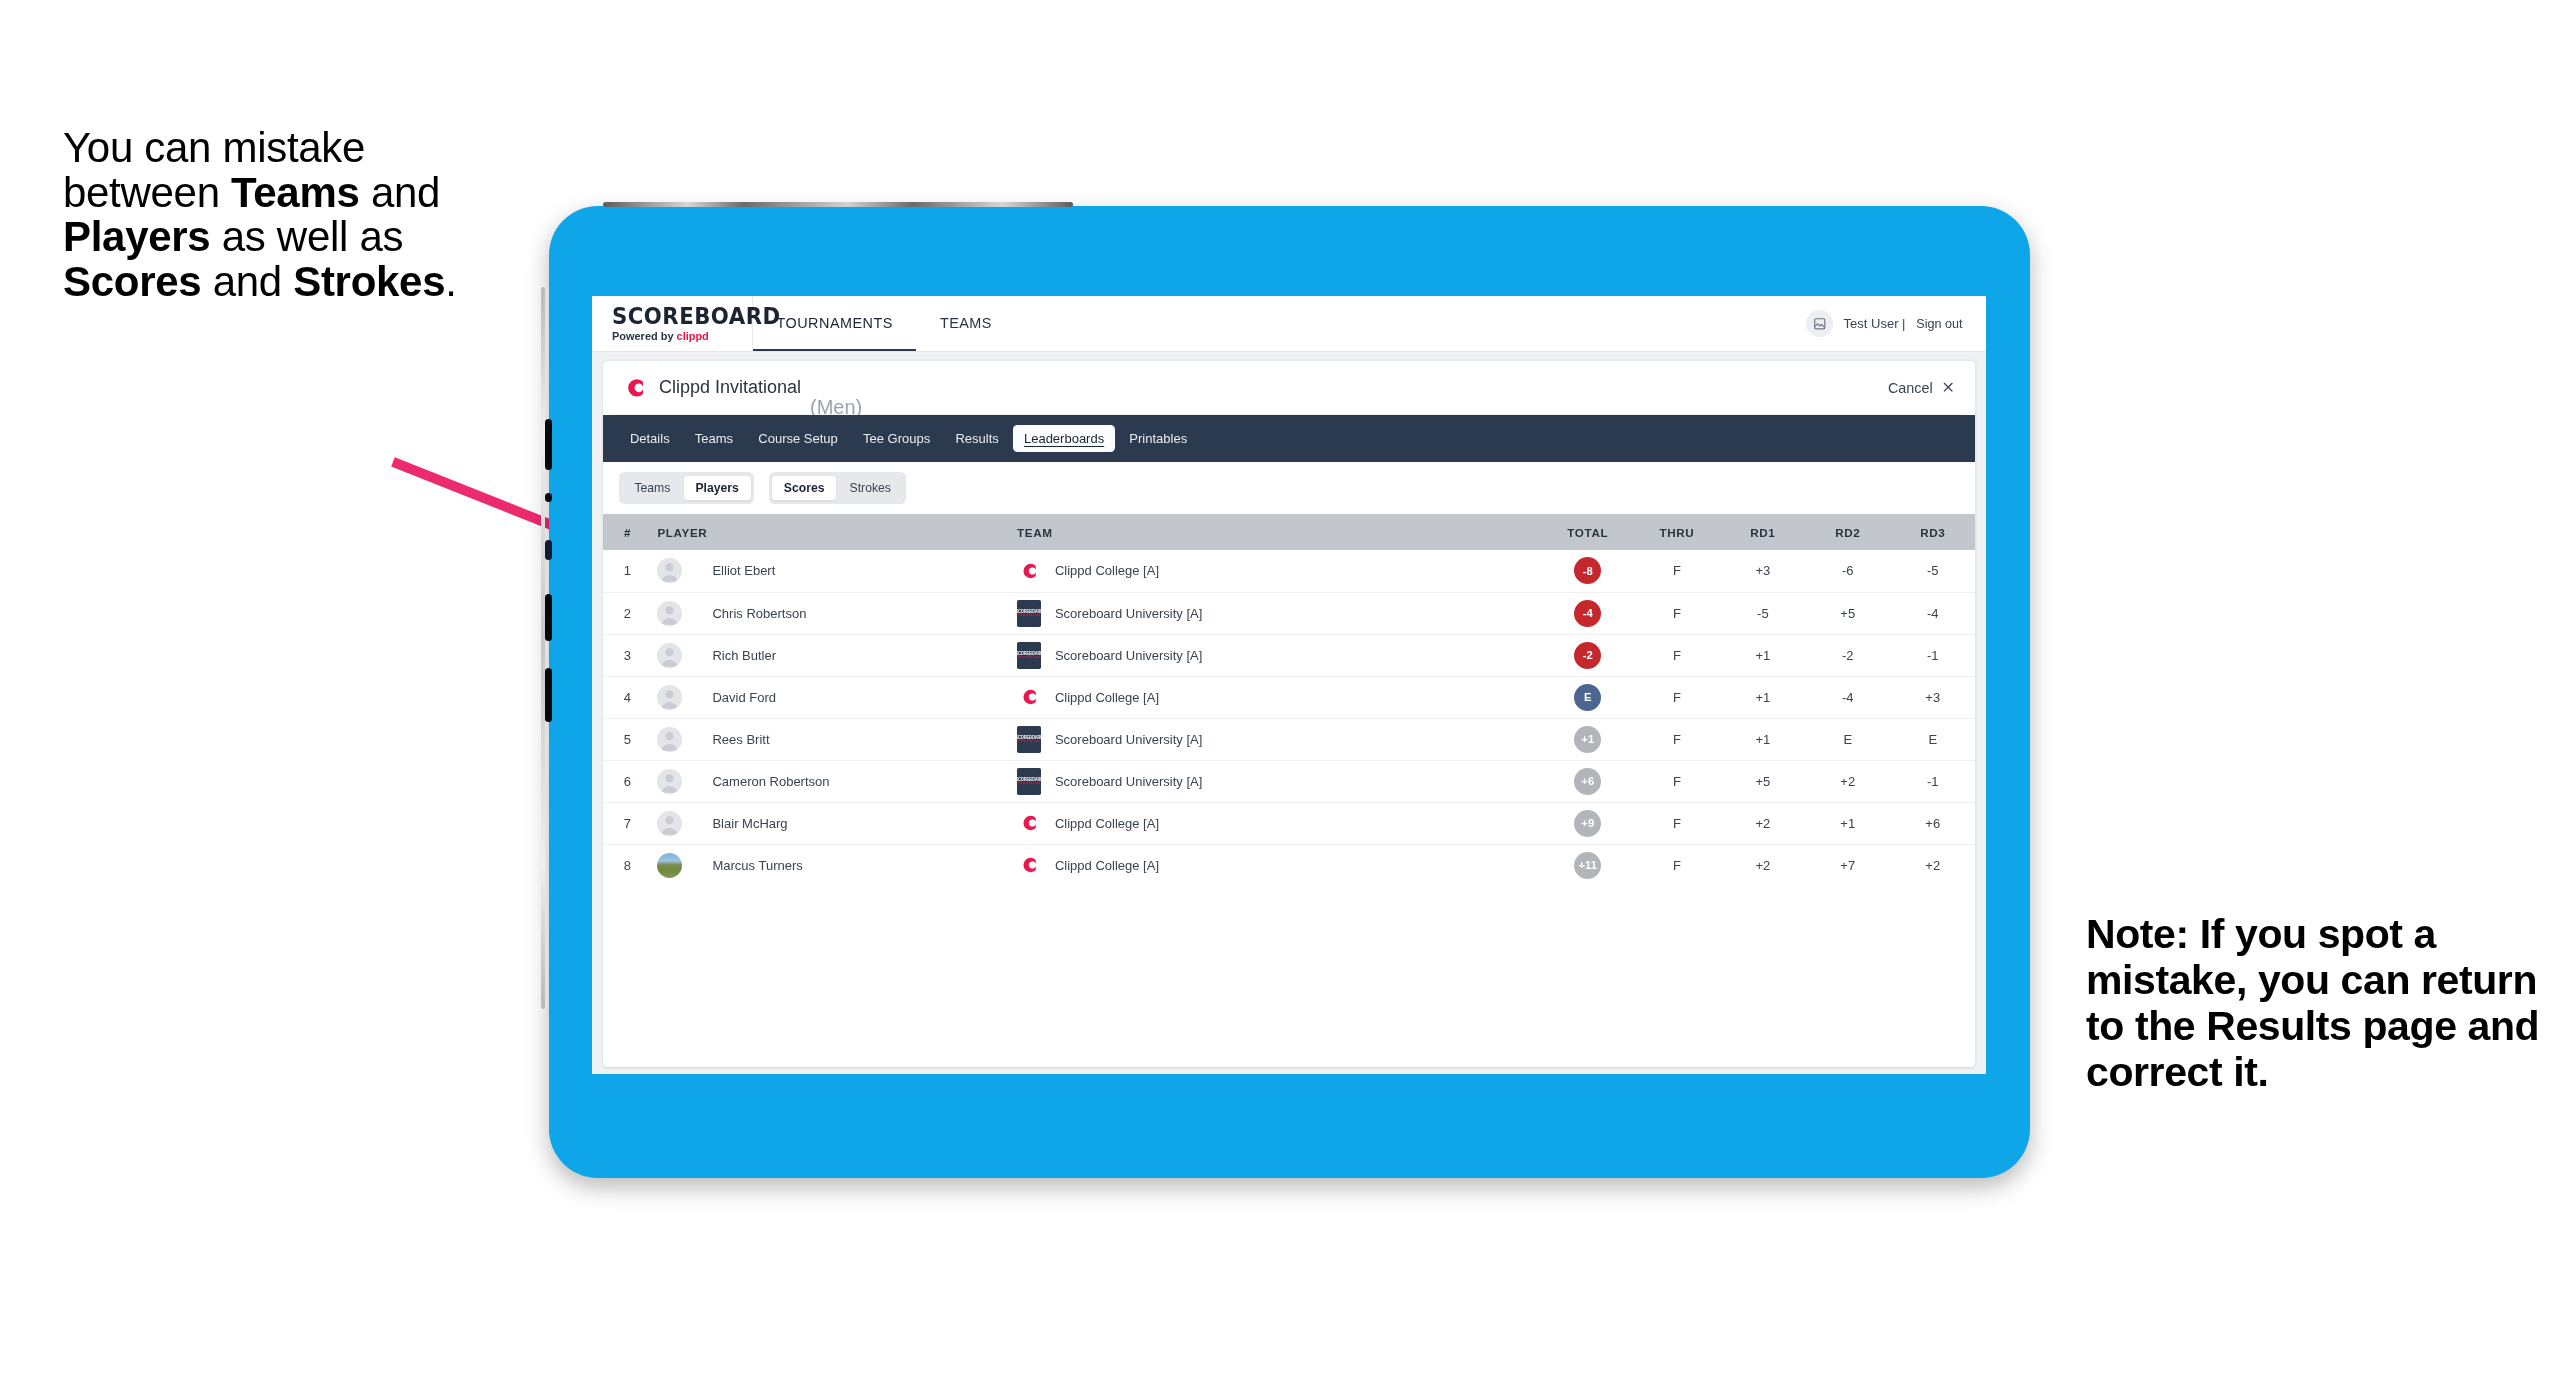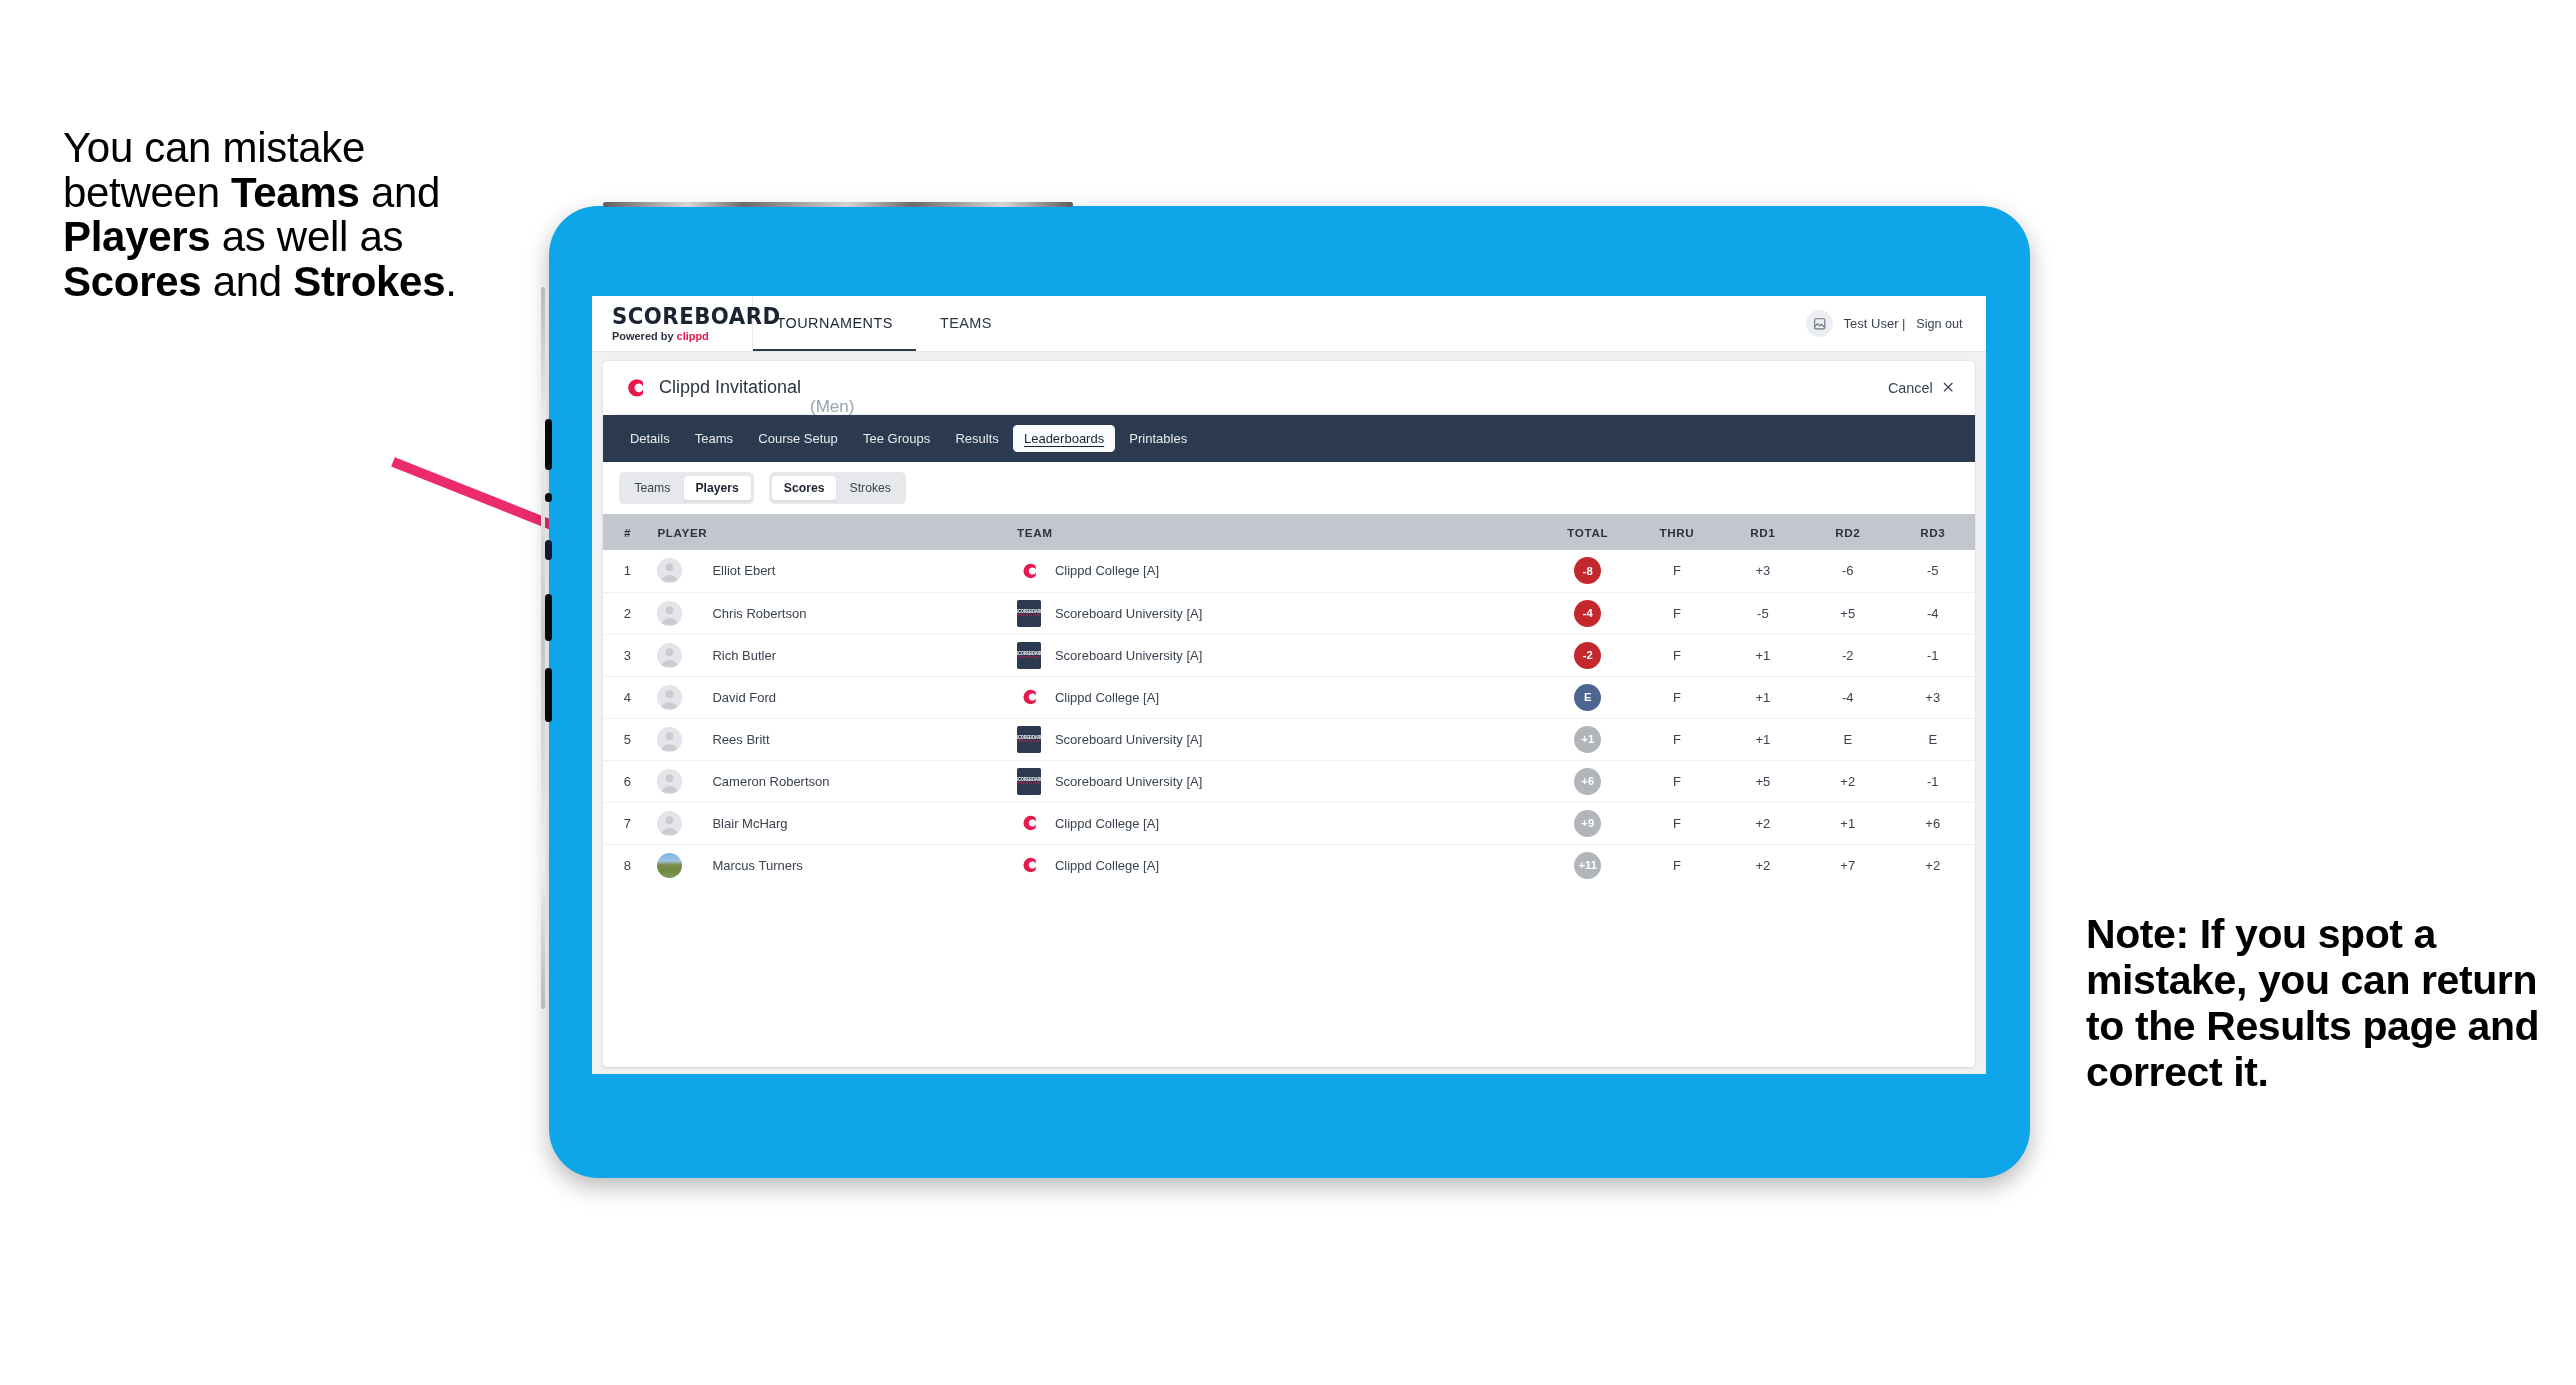--- a/index.html
+++ b/index.html
@@ -134,21 +134,21 @@
   .card-title-row {
     height: 54px; display: flex; align-items: center; padding: 0 20px;
     border-bottom: 0.9px solid #eef0f2;
     border-radius: 13px;
   }
   .clogo {
     width: 23.5px; height: 23.5px; margin-right: 12.6px;
     display: flex; align-items: center; justify-content: center;
   }
   .title-main { font-size: 18px; color: #2b3440; }
-  .title-sub { font-size: 17px; color: #9aa3ad; margin-left: 9px; margin-top: 39px; }
+  .title-sub { font-size: 20px; color: #9aa3ad; margin-left: 9px; margin-top: 39px; }
   .cancel-wrap {
     margin-left: auto; display: flex; align-items: center; gap: 8.1px; cursor: pointer;
   }
   .cancel-text { font-size: 14.4px; color: #3a434f; }
 
   
   .subnav {
     height: 47px; background: #2b3a4f;
     display: flex; align-items: center; padding: 0 16.3px; gap: 3.6px;
   }

